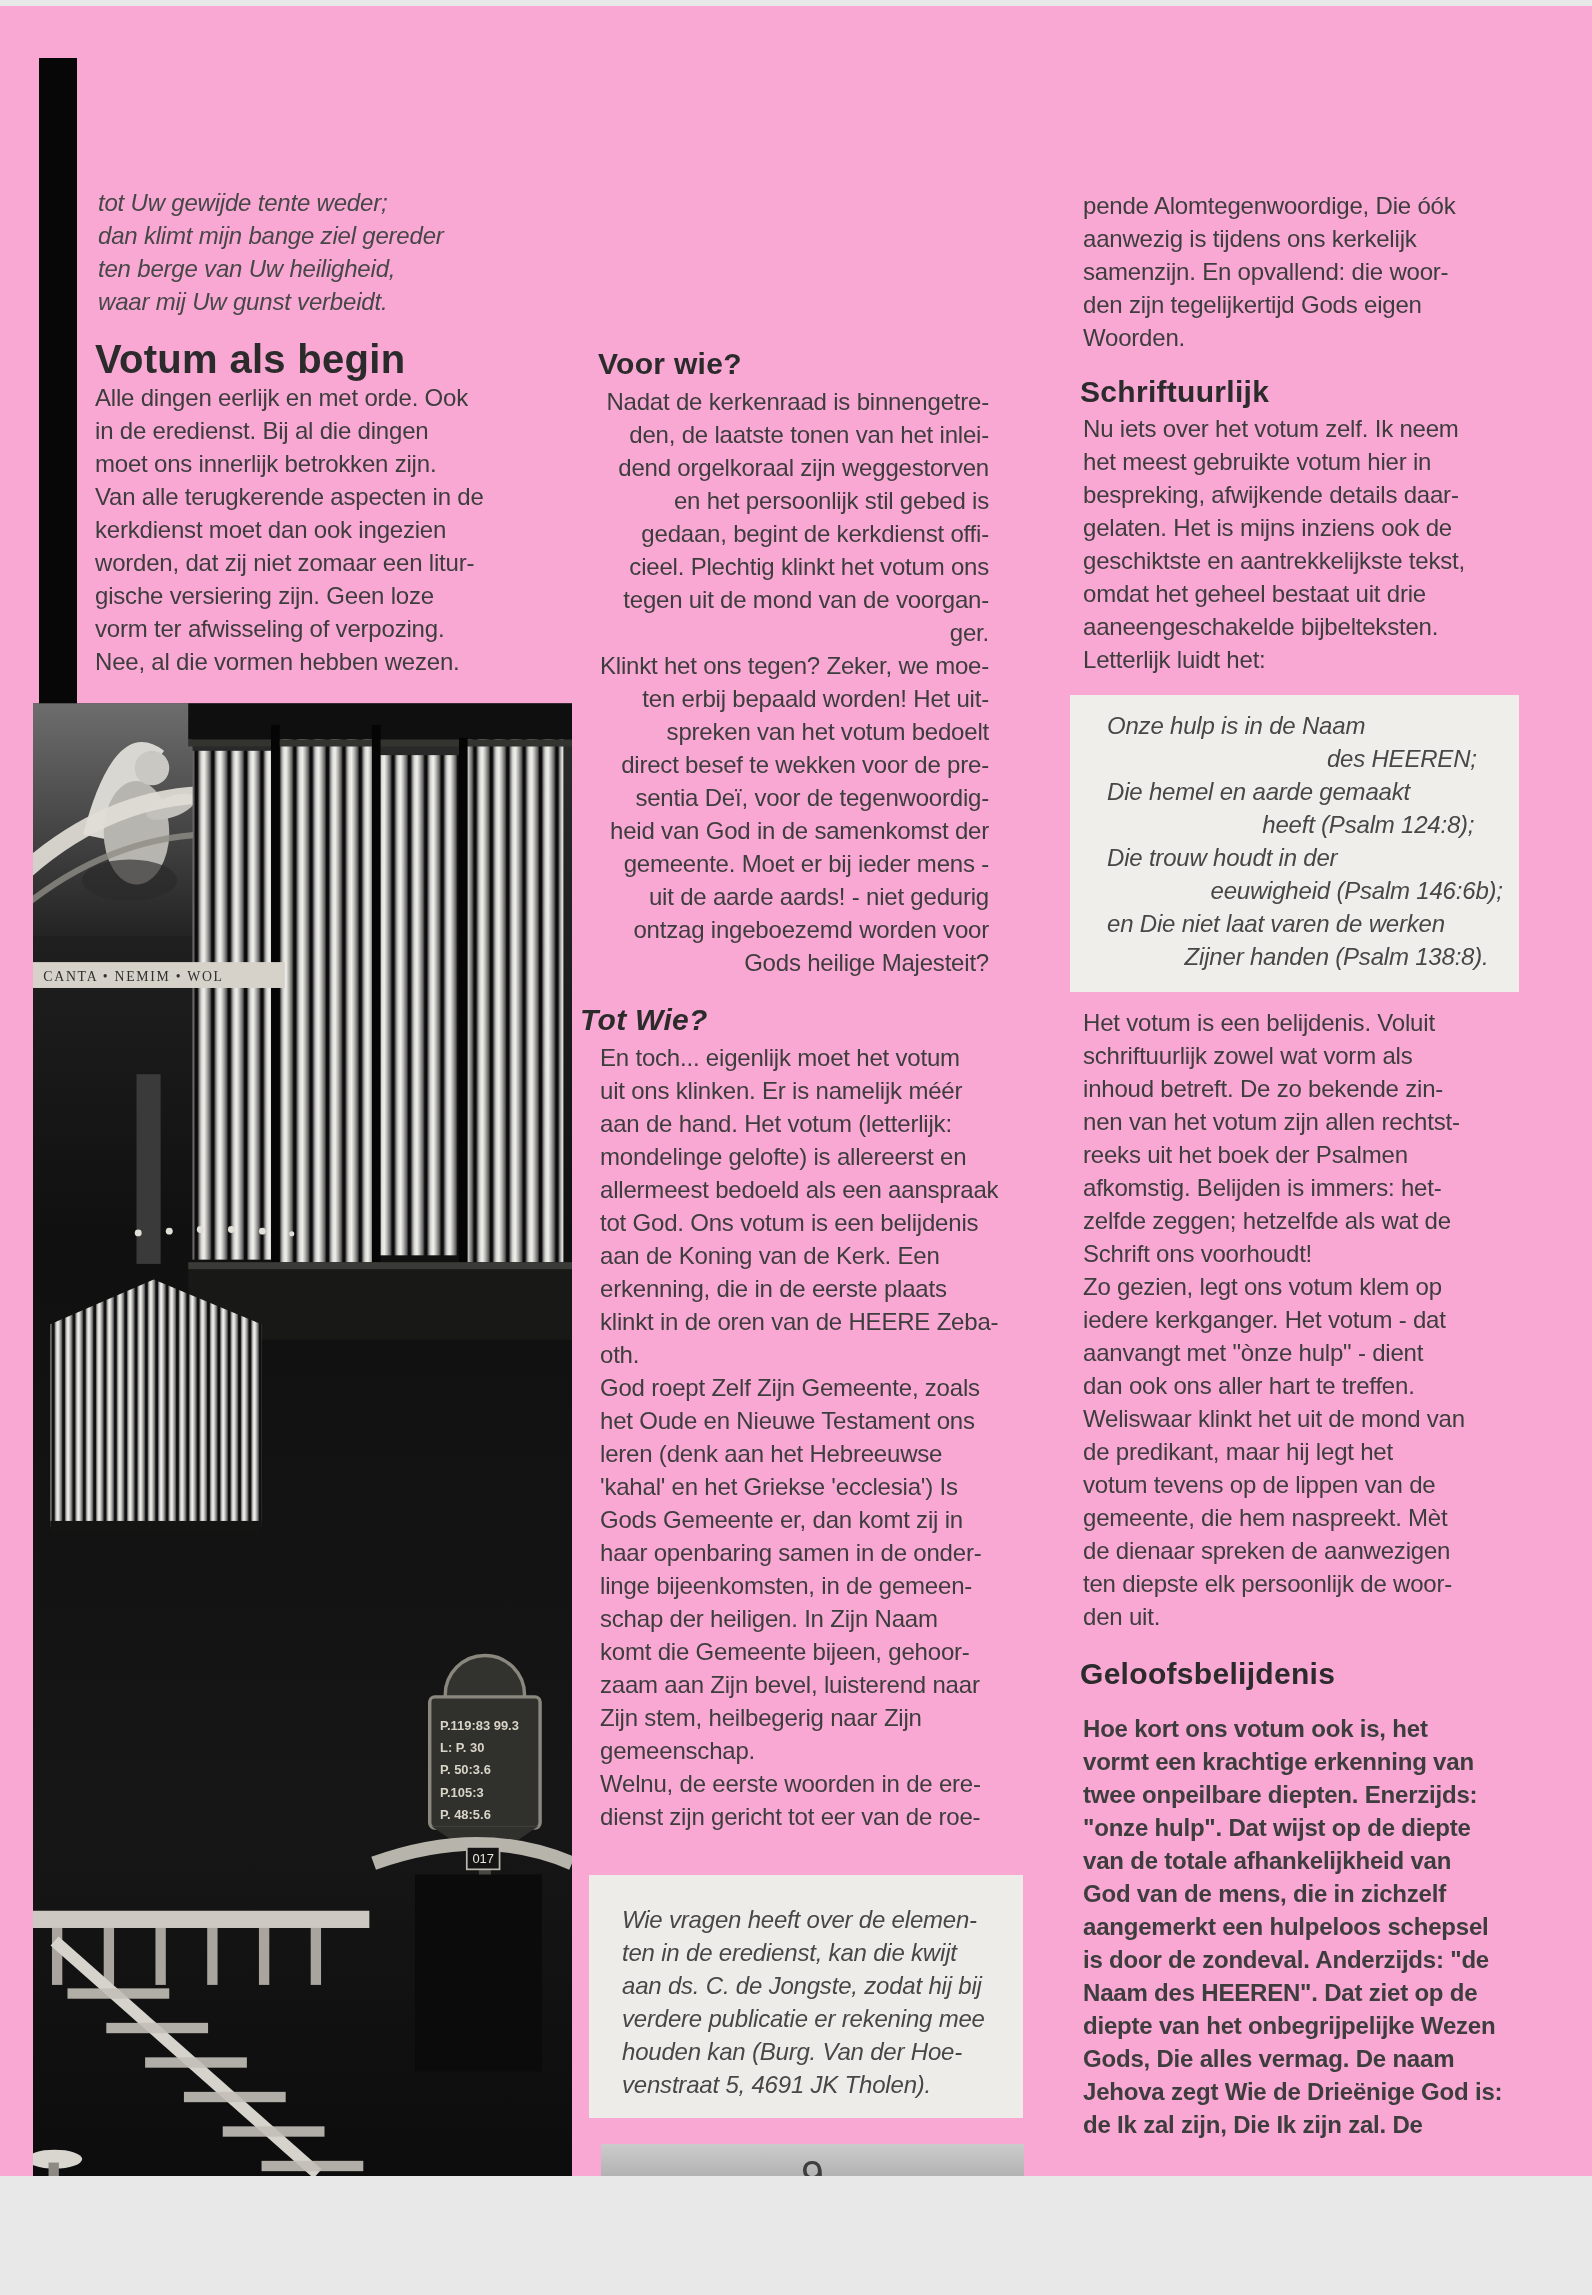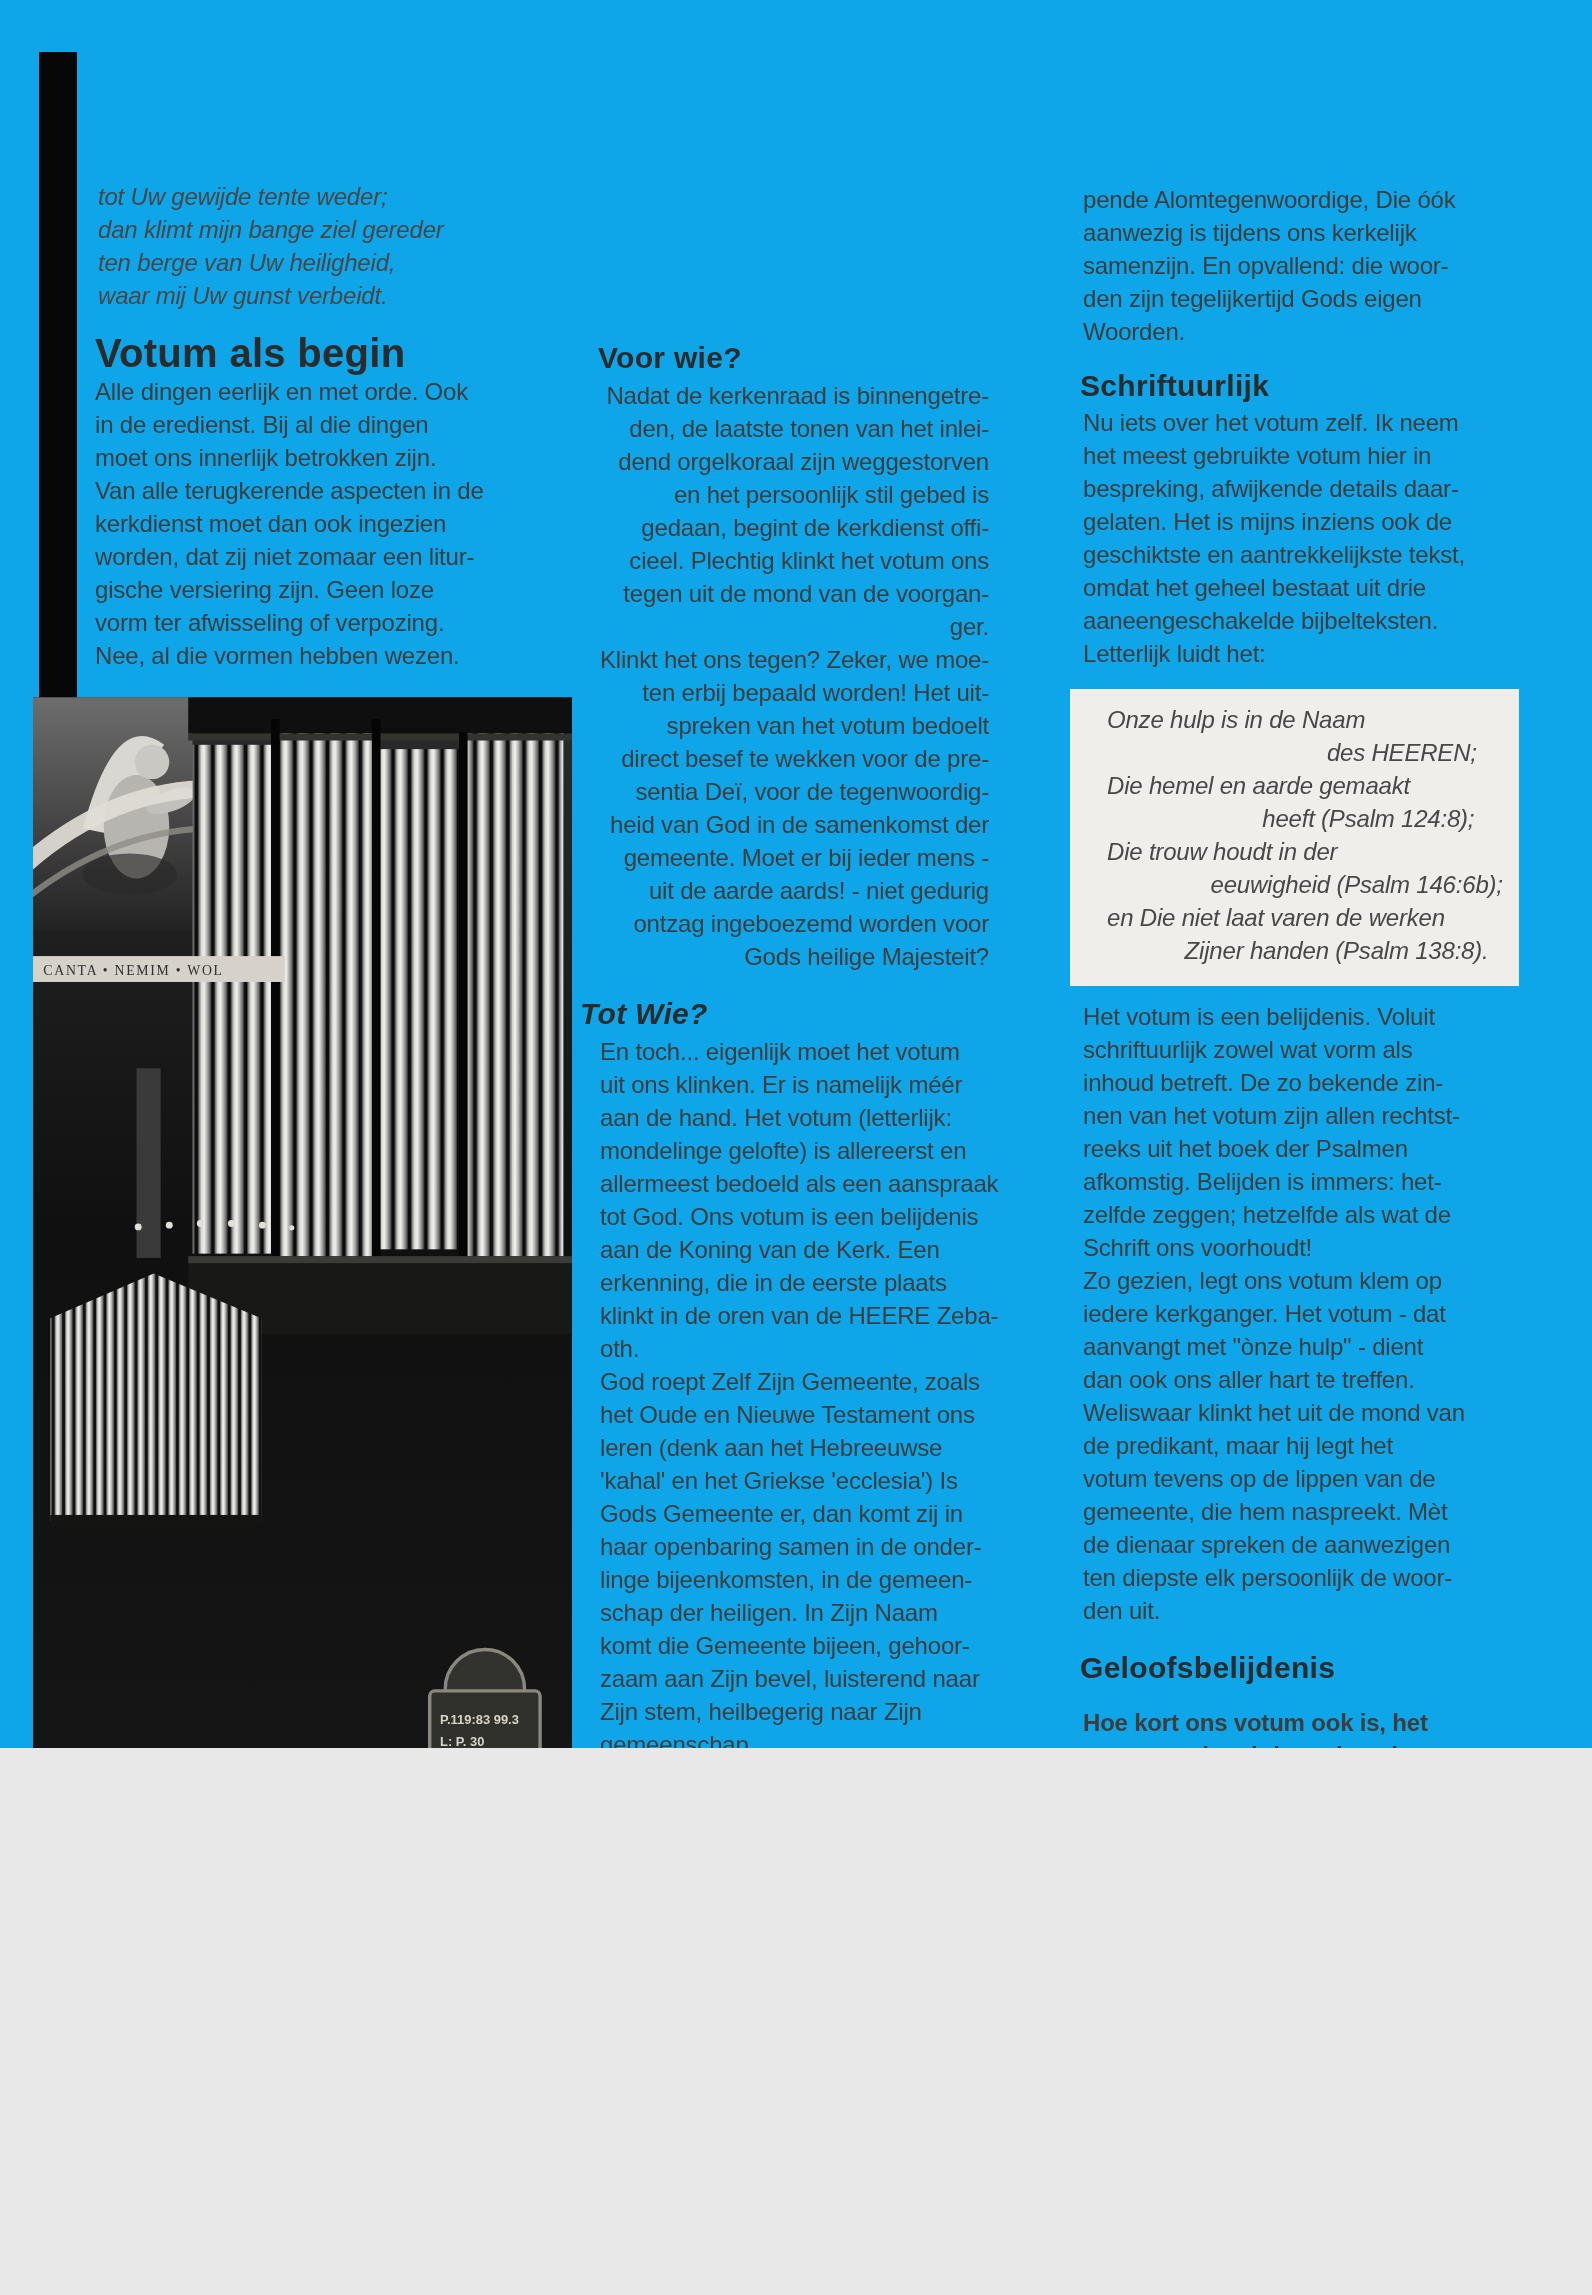--- a/index.html
+++ b/index.html
@@ -1,19 +1,20 @@
 <!DOCTYPE html>
 <html style="font-size:14px"><head>
 <meta charset="utf-8">
 <style>
   html,body { margin:0; padding:0; background:#e8e8e8; }
   .page {
-    position:relative; width:1592px; height:1748px;
-    background:#0ea5e9; overflow:hidden;
+    position:relative; width:1592px; height:2170px;
+    background:#f9a8d4; overflow:hidden;
     font-family:"Liberation Sans", sans-serif;
+    margin-top:6px;
   }
   .black-bar { position:absolute; left:39px; top:52px; width:38px; height:2162px; background:#070707; }
   .t {
     position:absolute; font-size:24px; line-height:33px; white-space:pre;
     color:#3d3d3d; letter-spacing:-0.2px;
   }
   .i { font-style:italic; color:#474747; }
   .h {
     position:absolute; margin:0; font-weight:bold; font-size:30px; line-height:36px;
     color:#2b2b2b; letter-spacing:0.3px;
@@ -91,20 +92,28 @@
 haar openbaring samen in de onder-
 linge bijeenkomsten, in de gemeen-
 schap der heiligen. In Zijn Naam
 komt die Gemeente bijeen, gehoor-
 zaam aan Zijn bevel, luisterend naar
 Zijn stem, heilbegerig naar Zijn
 gemeenschap.
 Welnu, de eerste woorden in de ere-
 dienst zijn gericht tot eer van de roe-</div>
 
+  <div class="note-box">
+    <div class="t i">Wie vragen heeft over de elemen-
+ten in de eredienst, kan die kwijt
+aan ds. C. de Jongste, zodat hij bij
+verdere publicatie er rekening mee
+houden kan (Burg. Van der Hoe-
+venstraat 5, 4691 JK Tholen).</div>
+  </div>
 
   <div class="quote-panel"></div>
   <div class="t" style="left:1083px; top:183px;">pende Alomtegenwoordige, Die óók
 aanwezig is tijdens ons kerkelijk
 samenzijn. En opvallend: die woor-
 den zijn tegelijkertijd Gods eigen
 Woorden.</div>
   <h2 class="h" style="left:1080px; top:368px;">Schriftuurlijk</h2>
   <div class="t" style="left:1083px; top:406px;">Nu iets over het votum zelf. Ik neem
 het meest gebruikte votum hier in

